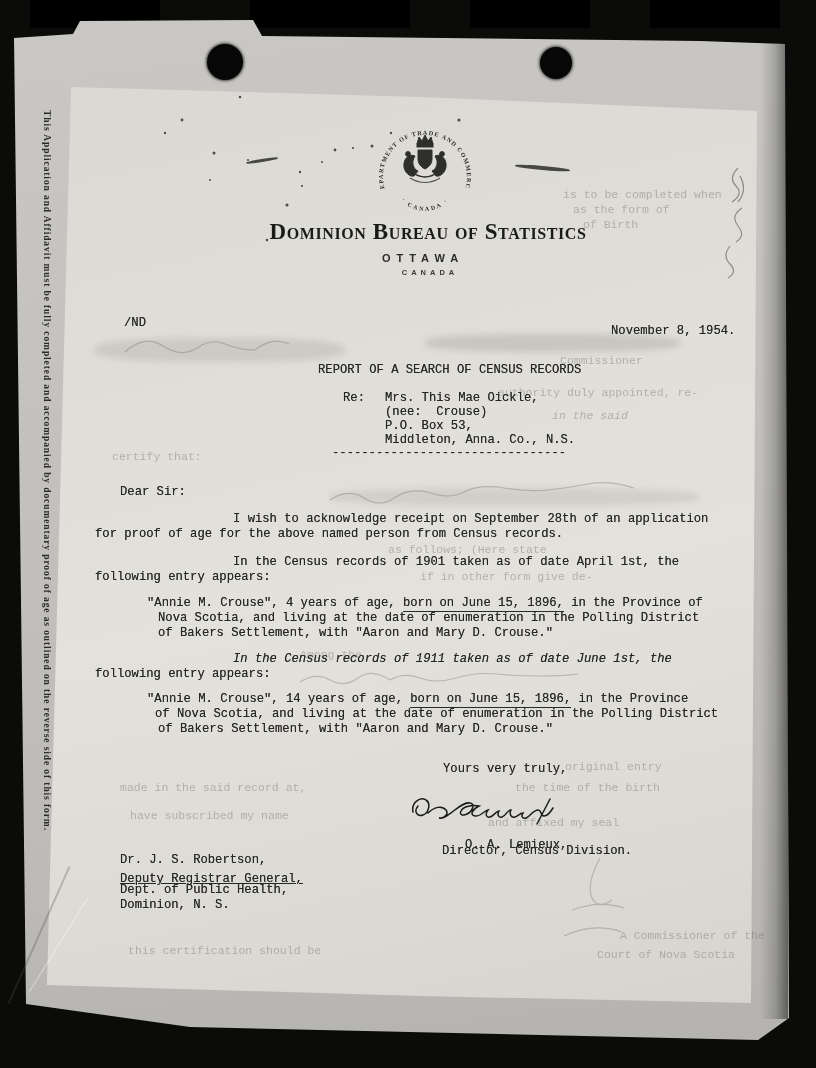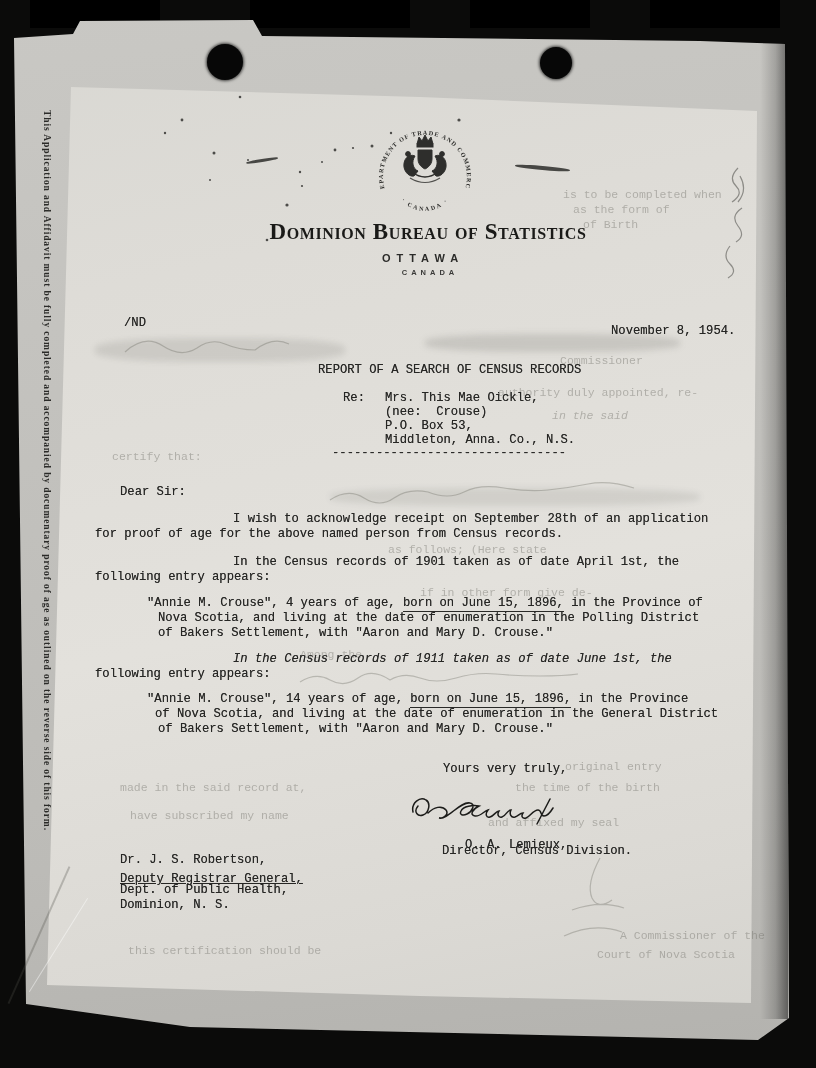--- a/index.html
+++ b/index.html
@@ -75,21 +75,21 @@
   </svg>
   <div>
       <div class="gfrag" style="left: 563px; top: 188px;">is to be completed when</div>
       <div class="gfrag" style="left: 573px; top: 203px;">as the form of</div>
       <div class="gfrag" style="left: 583px; top: 218px;">of Birth</div>
       <div class="gfrag" style="left: 560px; top: 354px;">Commissioner</div>
       <div class="gfrag" style="left: 498px; top: 386px;">authority duly appointed, re-</div>
       <div class="gfrag" style="left: 552px; top: 409px; font-style: italic;">in the said</div>
       <div class="gfrag" style="left: 112px; top: 450px;">certify that:</div>
       <div class="gfrag" style="left: 388px; top: 543px;">as follows; (Here state</div>
-      <div class="gfrag" style="left: 420px; top: 570px; margin-top: 16px;">if in other form give de-</div>
+      <div class="gfrag" style="left: 420px; top: 570px;">if in other form give de-</div>
       <div class="gfrag" style="left: 300px; top: 648px;">Among the</div>
       <div class="gfrag" style="left: 565px; top: 760px;">original entry</div>
       <div class="gfrag" style="left: 120px; top: 781px;">made in the said record at,</div>
       <div class="gfrag" style="left: 515px; top: 781px;">the time of the birth</div>
       <div class="gfrag" style="left: 130px; top: 809px;">have subscribed my name</div>
       <div class="gfrag" style="left: 488px; top: 816px;">and affixed my seal</div>
       <div class="gfrag" style="left: 620px; top: 929px;">A Commissioner of the</div>
       <div class="gfrag" style="left: 128px; top: 944px;">this certification should be</div>
       <div class="gfrag" style="left: 597px; top: 948px;">Court of Nova Scotia</div>
     </div>
@@ -165,21 +165,21 @@
   <div class="t" style="left:95px;top:570px;">following entry appears:</div>
 
   <div class="t" style="left:147px;top:596px;"><span>"Annie M. Crouse", 4 years of age, </span><span class="ul">born on June 15, 1896,</span><span> in the Province of</span></div>
   <div class="t" style="left:158px;top:611px;">Nova Scotia, and living at the date of enumeration in the Polling District</div>
   <div class="t" style="left:158px;top:626px;">of Bakers Settlement, with "Aaron and Mary D. Crouse."</div>
 
   <div class="t" style="left:233px;top:652px;font-style:italic;">In the Census records of 1911 taken as of date June 1st, the</div>
   <div class="t" style="left:95px;top:667px;">following entry appears:</div>
 
   <div class="t" style="left:147px;top:692px;"><span>"Annie M. Crouse", 14 years of age, </span><span class="ul">born on June 15, 1896,</span><span> in the Province</span></div>
-  <div class="t" style="left:155px;top:707px;">of Nova Scotia, and living at the date of enumeration in the General District</div>
+  <div class="t" style="left:155px;top:707px;">of Nova Scotia, and living at the date of enumeration in the Polling District</div>
   <div class="t" style="left:158px;top:722px;">of Bakers Settlement, with "Aaron and Mary D. Crouse."</div>
 
   <div class="t" style="left:443px;top:762px;">Yours very truly,</div>
 
   <svg width="210" height="38" viewBox="0 0 210 38" style="left:405px;top:788px;" fill="none" stroke="#1c1c1a" stroke-width="1.5" stroke-linecap="round">
     <path d="M8,24 c-2,-9 7,-16 13,-12 c5,3 3,13 -3,15 c-5,2 -10,-3 -5,-9 m10,7 c6,-6 14,-8 18,-3 c3,4 -2,9 -7,8 c9,2 21,-17 31,-15 c6,1 2,9 -3,11 c-4,2 -8,1 -6,-3 c2,-5 12,-6 18,-5 c-6,3 -10,9 -4,10 c5,1 9,-5 13,-6 c-3,4 -2,8 2,7 c4,-1 6,-6 9,-6 c-2,3 -1,7 3,6 c4,-1 5,-7 9,-7 c-2,4 0,8 4,7 c3,-1 5,-4 8,-4 c-2,3 -1,6 3,5 c4,-1 7,-8 12,-8 c4,0 2,6 6,6 c3,0 6,-3 9,-8 m-16,16 l13,-25"></path>
   </svg>
 
   <div class="t" style="left:465px;top:829px;margin-top:9px;">O. A. Lemieux,</div>
   <div class="t" style="left:442px;top:844px;">Director, Census Division.</div>

